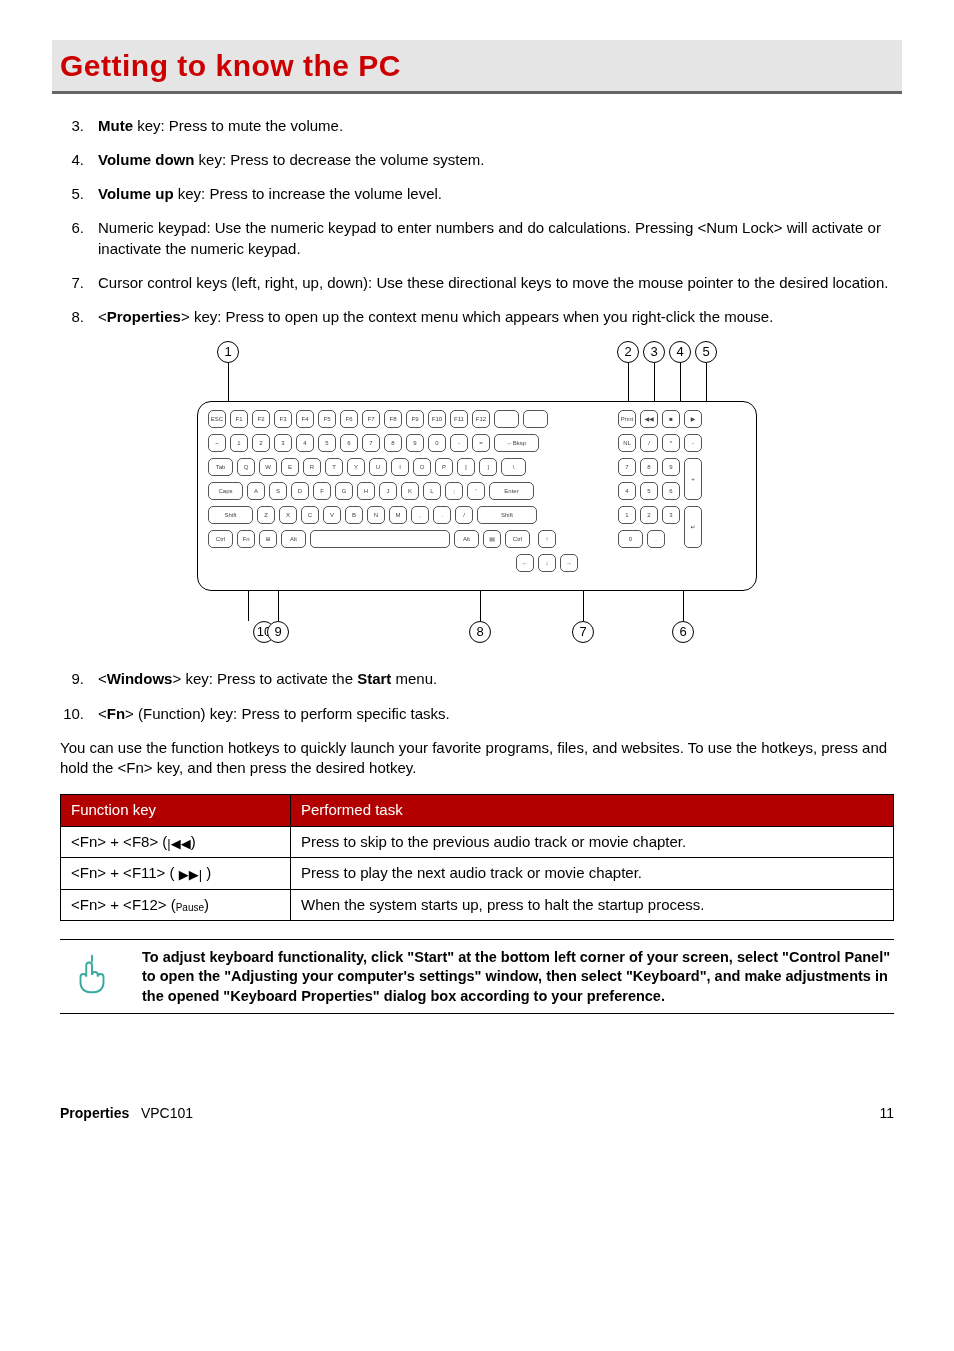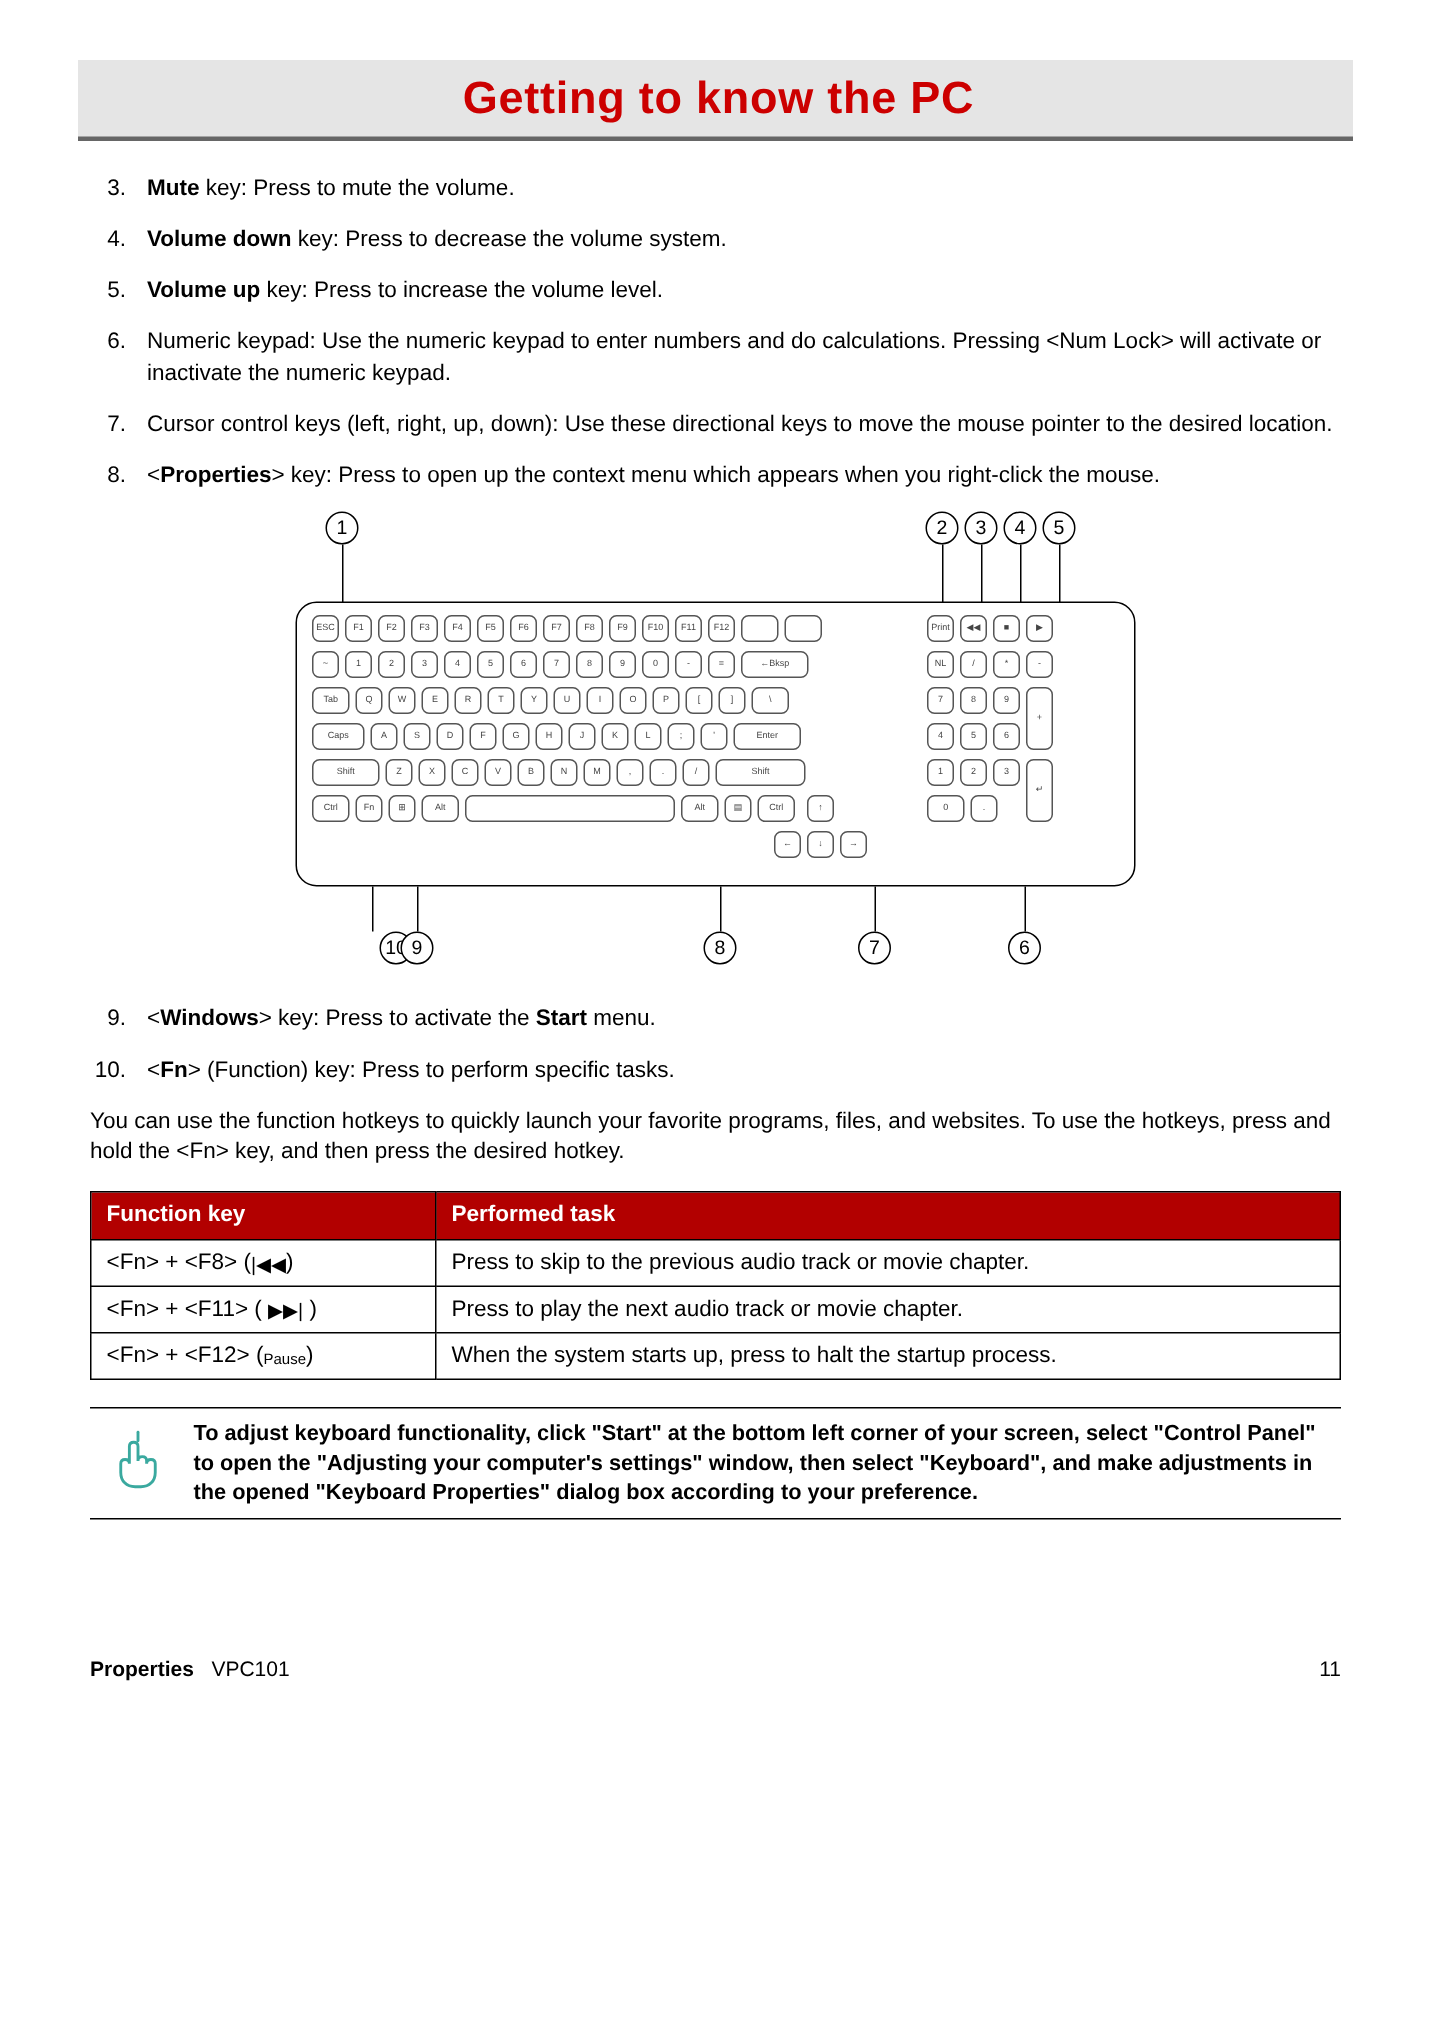--- a/index.html
+++ b/index.html
@@ -11,21 +11,21 @@
     padding: 40px 60px 50px 60px;
     color: #000;
     font-size: 15px;
     line-height: 1.35;
   }
   .chapter-bar {
     background: #e5e5e5;
     border-bottom: 3px solid #666;
     padding: 6px 4px 4px 8px;
     margin: 0 -8px 22px -8px;
-    text-align: center;
+    text-align: left;
   }
   .chapter-title {
     font-family: "Arial Black", Arial, sans-serif;
     font-weight: 900;
     font-size: 30px;
     color: #cc0000;
     letter-spacing: 0.5px;
   }
   ol.numbered {
     list-style: none;
@@ -109,37 +109,37 @@
   }
   table.fn th, table.fn td {
     border: 1px solid #000;
     padding: 5px 10px;
     text-align: left;
     vertical-align: middle;
   }
   table.fn th {
     background: #b20000;
     color: #fff;
-    font-weight: 700;
+    font-weight: 400;
   }
   table.fn td.k {
     width: 230px;
   }
   .icon {
     display: inline-block;
     font-size: 13px;
     vertical-align: -1px;
   }
   
   .note-box {
     border-top: 1px solid #000;
     border-bottom: 1px solid #000;
     padding: 6px 0;
     display: flex;
-    gap: 5px;
+    gap: 18px;
     align-items: flex-start;
     margin-top: 16px;
   }
   .note-icon {
     width: 64px;
     flex: 0 0 64px;
     display: flex;
     align-items: center;
     justify-content: center;
     padding-top: 4px;

